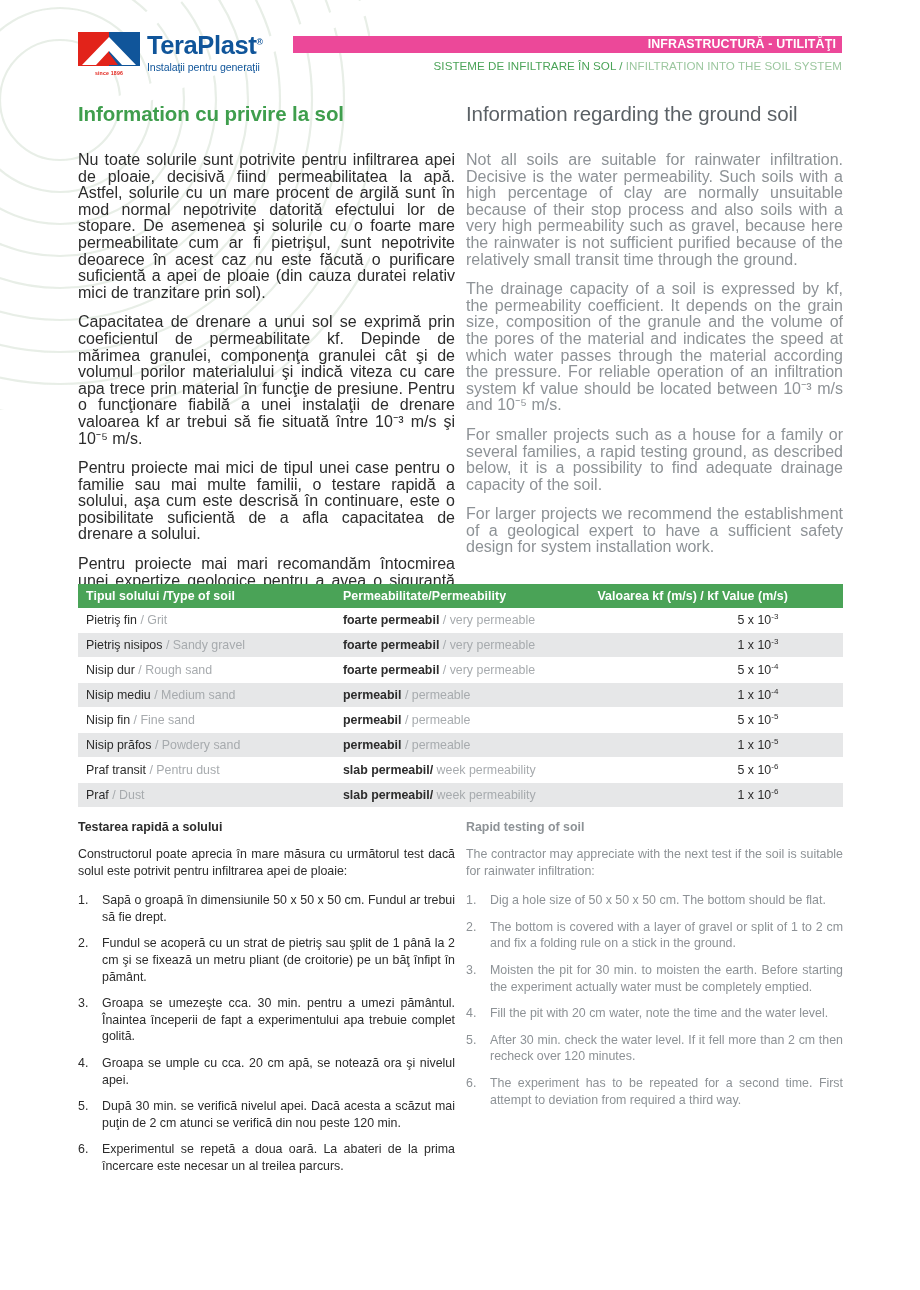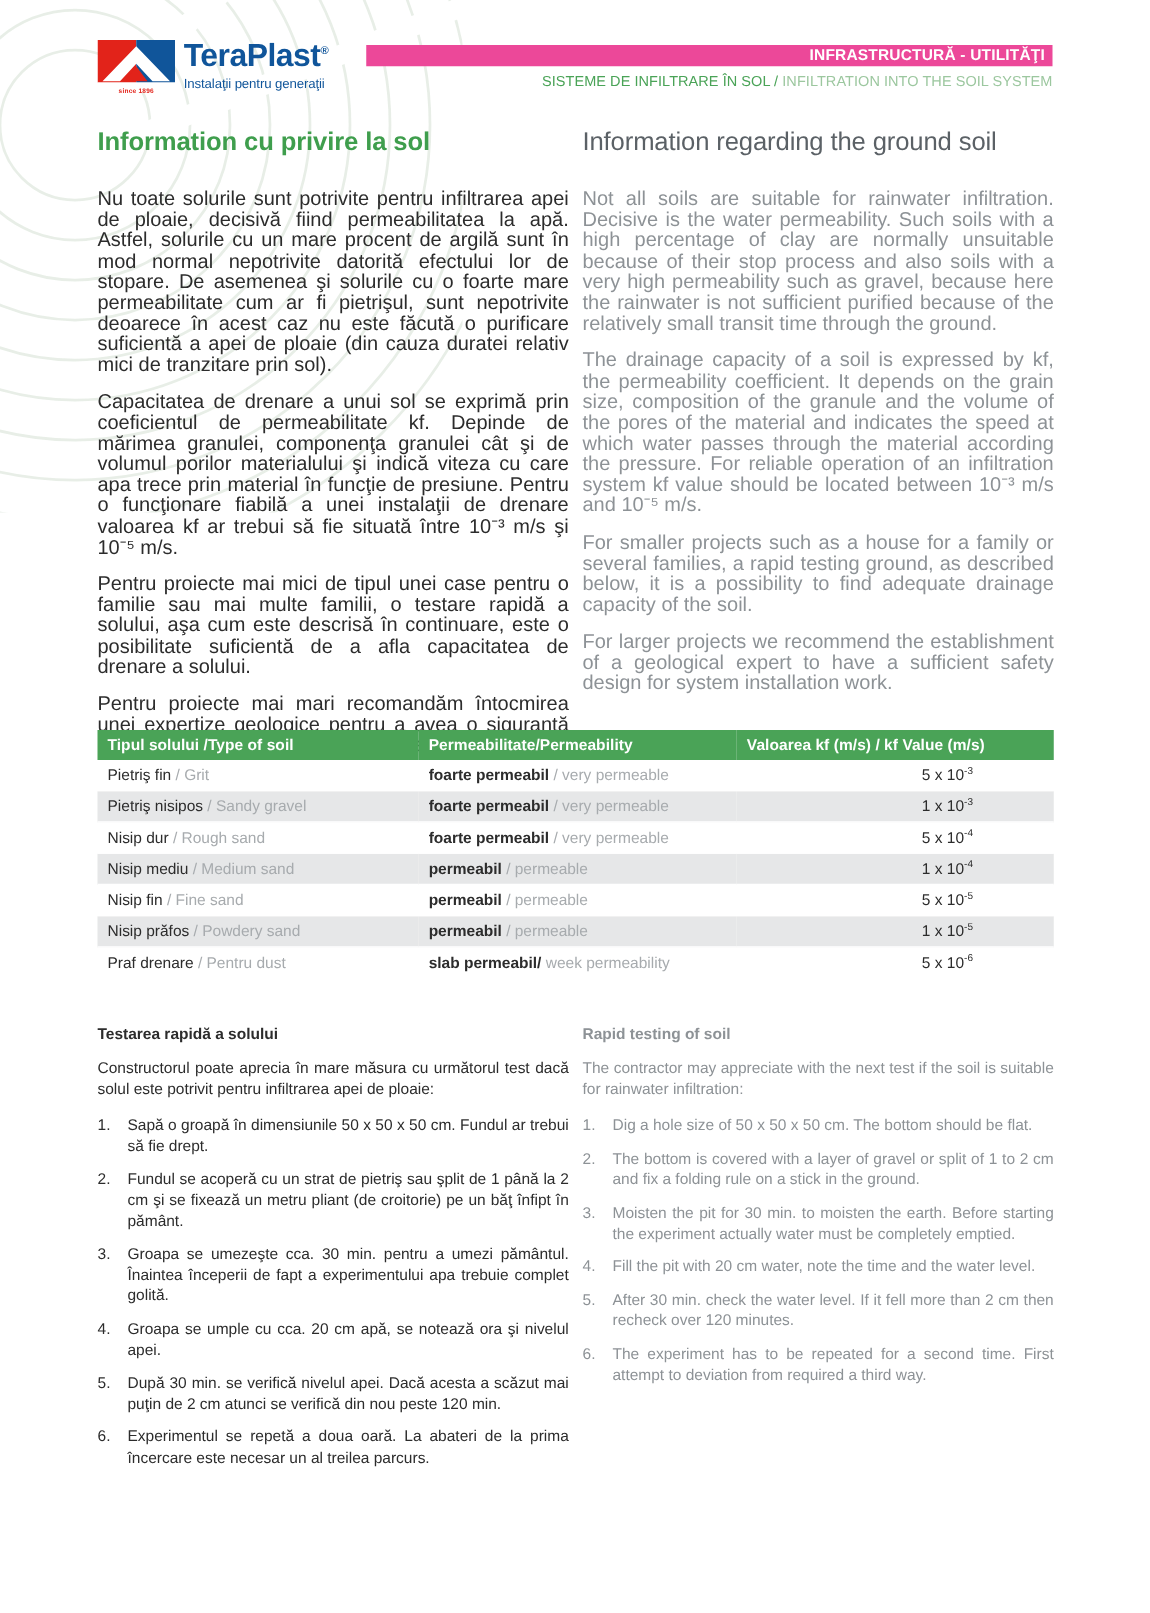--- a/index.html
+++ b/index.html
@@ -385,23 +385,28 @@
           <td class="c1"><span class="t-ro">Nisip fin</span> <span class="t-en">/ Fine sand</span></td>
           <td class="c2"><span class="t-ro t-b">permeabil</span><span class="t-en"> / permeable</span></td>
           <td class="c3"><span style="display:inline-block;padding-left:140px;">5 x 10<sup>-5</sup></span></td>
         </tr>
         <tr>
           <td class="c1"><span class="t-ro">Nisip prăfos</span> <span class="t-en">/ Powdery sand</span></td>
           <td class="c2"><span class="t-ro t-b">permeabil</span><span class="t-en"> / permeable</span></td>
           <td class="c3"><span style="display:inline-block;padding-left:140px;">1 x 10<sup>-5</sup></span></td>
         </tr>
         <tr>
-          <td class="c1"><span class="t-ro">Praf drenare</span> <span class="t-en">/ Pentru dust</span></td>
+          <td class="c1"><span class="t-ro">Praf transit</span> <span class="t-en">/ Pentru dust</span></td>
           <td class="c2"><span class="t-ro t-b">slab permeabil/</span><span class="t-en"> week permeability</span></td>
           <td class="c3"><span style="display:inline-block;padding-left:140px;">5 x 10<sup>-6</sup></span></td>
+        </tr>
+        <tr>
+          <td class="c1"><span class="t-ro">Praf</span> <span class="t-en">/ Dust</span></td>
+          <td class="c2"><span class="t-ro t-b">slab permeabil/</span><span class="t-en"> week permeability</span></td>
+          <td class="c3"><span style="display:inline-block;padding-left:140px;">1 x 10<sup>-6</sup></span></td>
         </tr>
       </tbody>
   </table>
 
   <div class="bottom">
     <div class="b-col-ro">
       <div class="sub-head">Testarea rapidă a solului</div>
       <div class="b-intro">Constructorul poate aprecia în mare măsura cu următorul test dacă solul este potrivit pentru infiltrarea apei de ploaie:</div>
       <ol class="steps" id="steps-ro">
           <li>Sapă o groapă în dimensiunile 50 x 50 x 50 cm. Fundul ar trebui să fie drept.</li>

